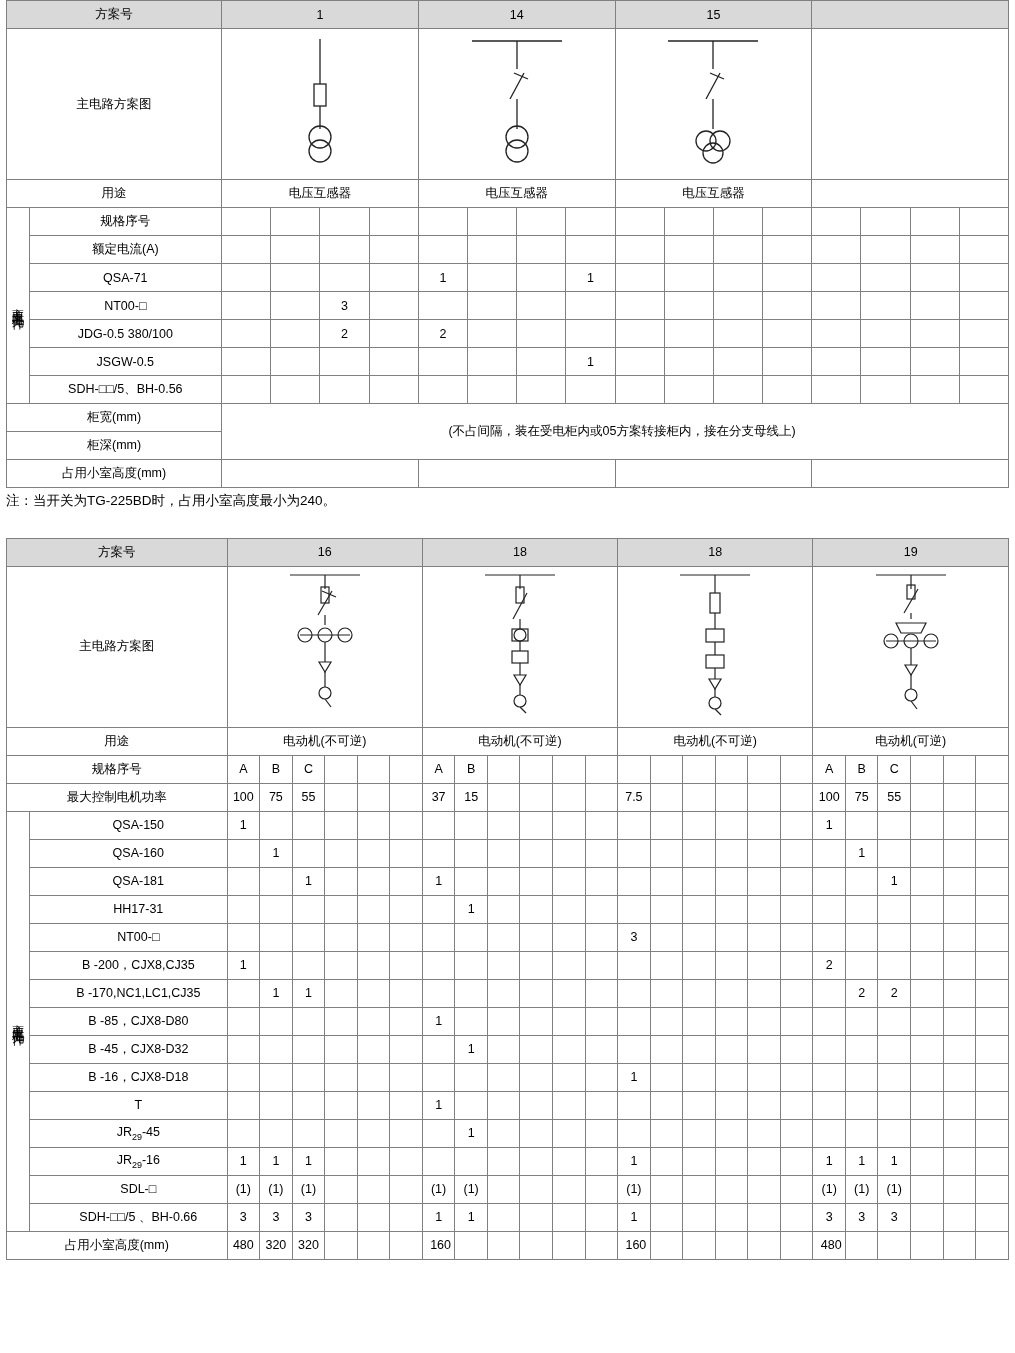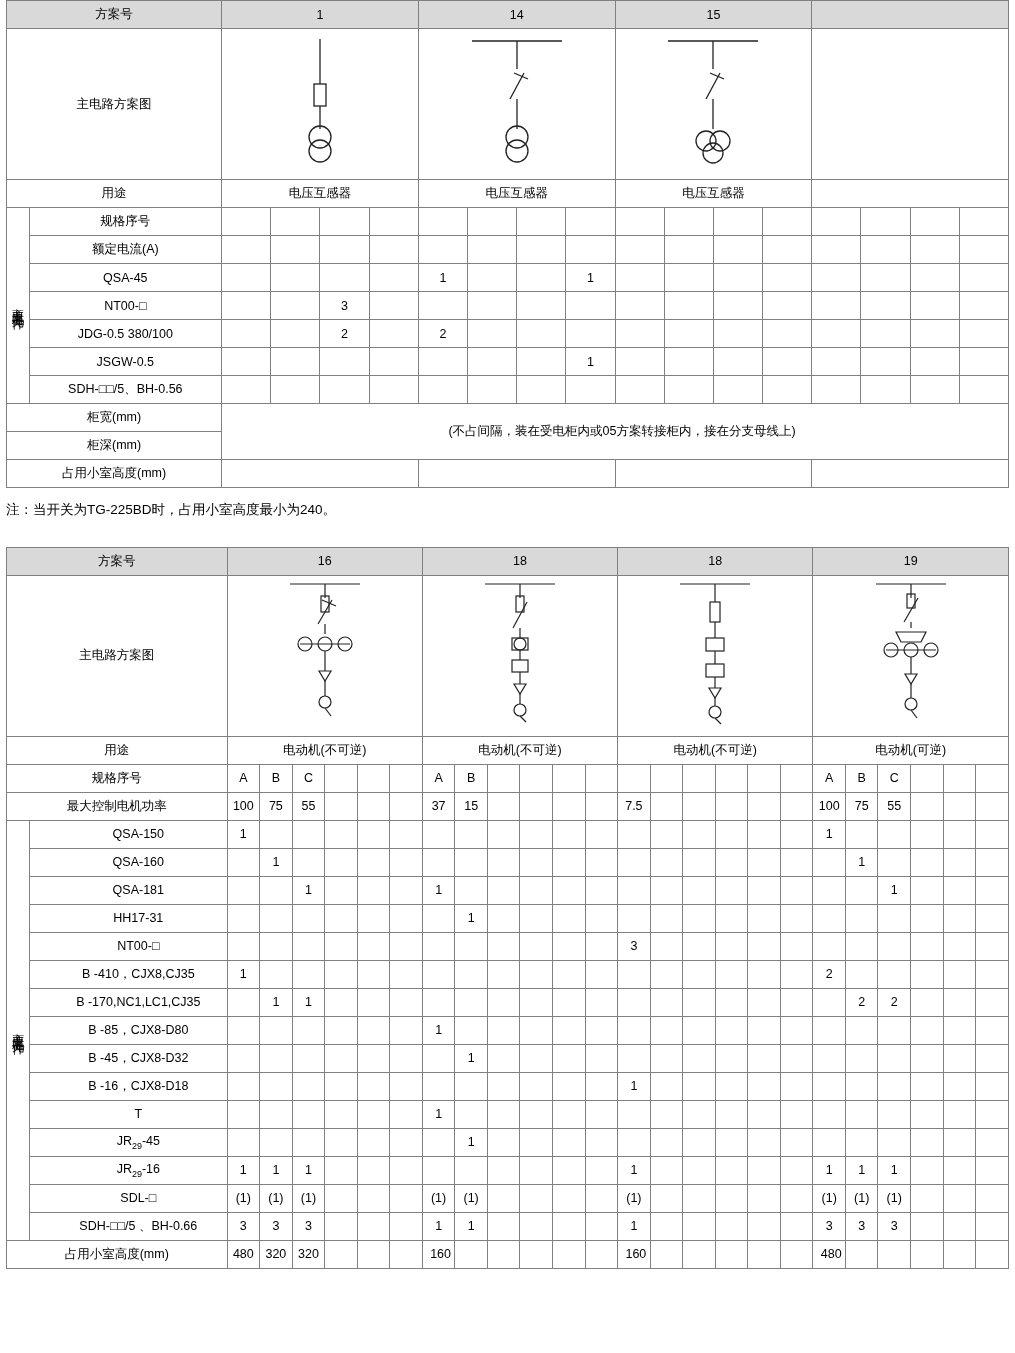--- a/index.html
+++ b/index.html
@@ -181,21 +181,21 @@
           <td></td>
       <td></td>
           <td></td>
       <td></td>
           <td></td>
       <td></td>
           <td></td>
     </tr>
 
     <tr>
-      <td class="lbl-left">QSA-45</td>
+      <td class="lbl-left">QSA-71</td>
       <td></td>
       <td></td>
       <td></td>
       <td></td>
       <td>1</td>
       <td></td>
       <td></td>
       <td>1</td>
       <td></td>
       <td></td>
@@ -299,21 +299,21 @@
     <tr>
       <td colspan="2" class="lbl-left">占用小室高度(mm)</td>
       <td colspan="4"></td>
       <td colspan="4"></td>
       <td colspan="4"></td>
       <td colspan="4"></td>
     </tr>
   </tbody>
     </table>
 
-  <div class="note" style="margin-top:9px">注：当开关为TG-225BD时，占用小室高度最小为240。</div>
+  <div class="note" style="margin-top:0">注：当开关为TG-225BD时，占用小室高度最小为240。</div>
 
   <div class="gap"></div>
 
   <table class="grid">
     <colgroup>
       <col style="width:22px">
         <col style="width:188px">
       <col style="width:31px">
         <col style="width:31px">
         <col style="width:31px">
@@ -638,21 +638,21 @@
           <td></td>
       <td></td>
           <td></td>
           <td></td>
           <td></td>
           <td></td>
           <td></td>
     </tr>
 
     <tr>
-      <td class="lbl-left" style="padding-left:20px">B -410，CJX8,CJ35</td>
+      <td class="lbl-left" style="padding-left:20px">B -200，CJX8,CJ35</td>
       <td>1</td>
           <td></td>
           <td></td>
           <td></td>
           <td></td>
           <td></td>
       <td></td>
           <td></td>
           <td></td>
           <td></td>

